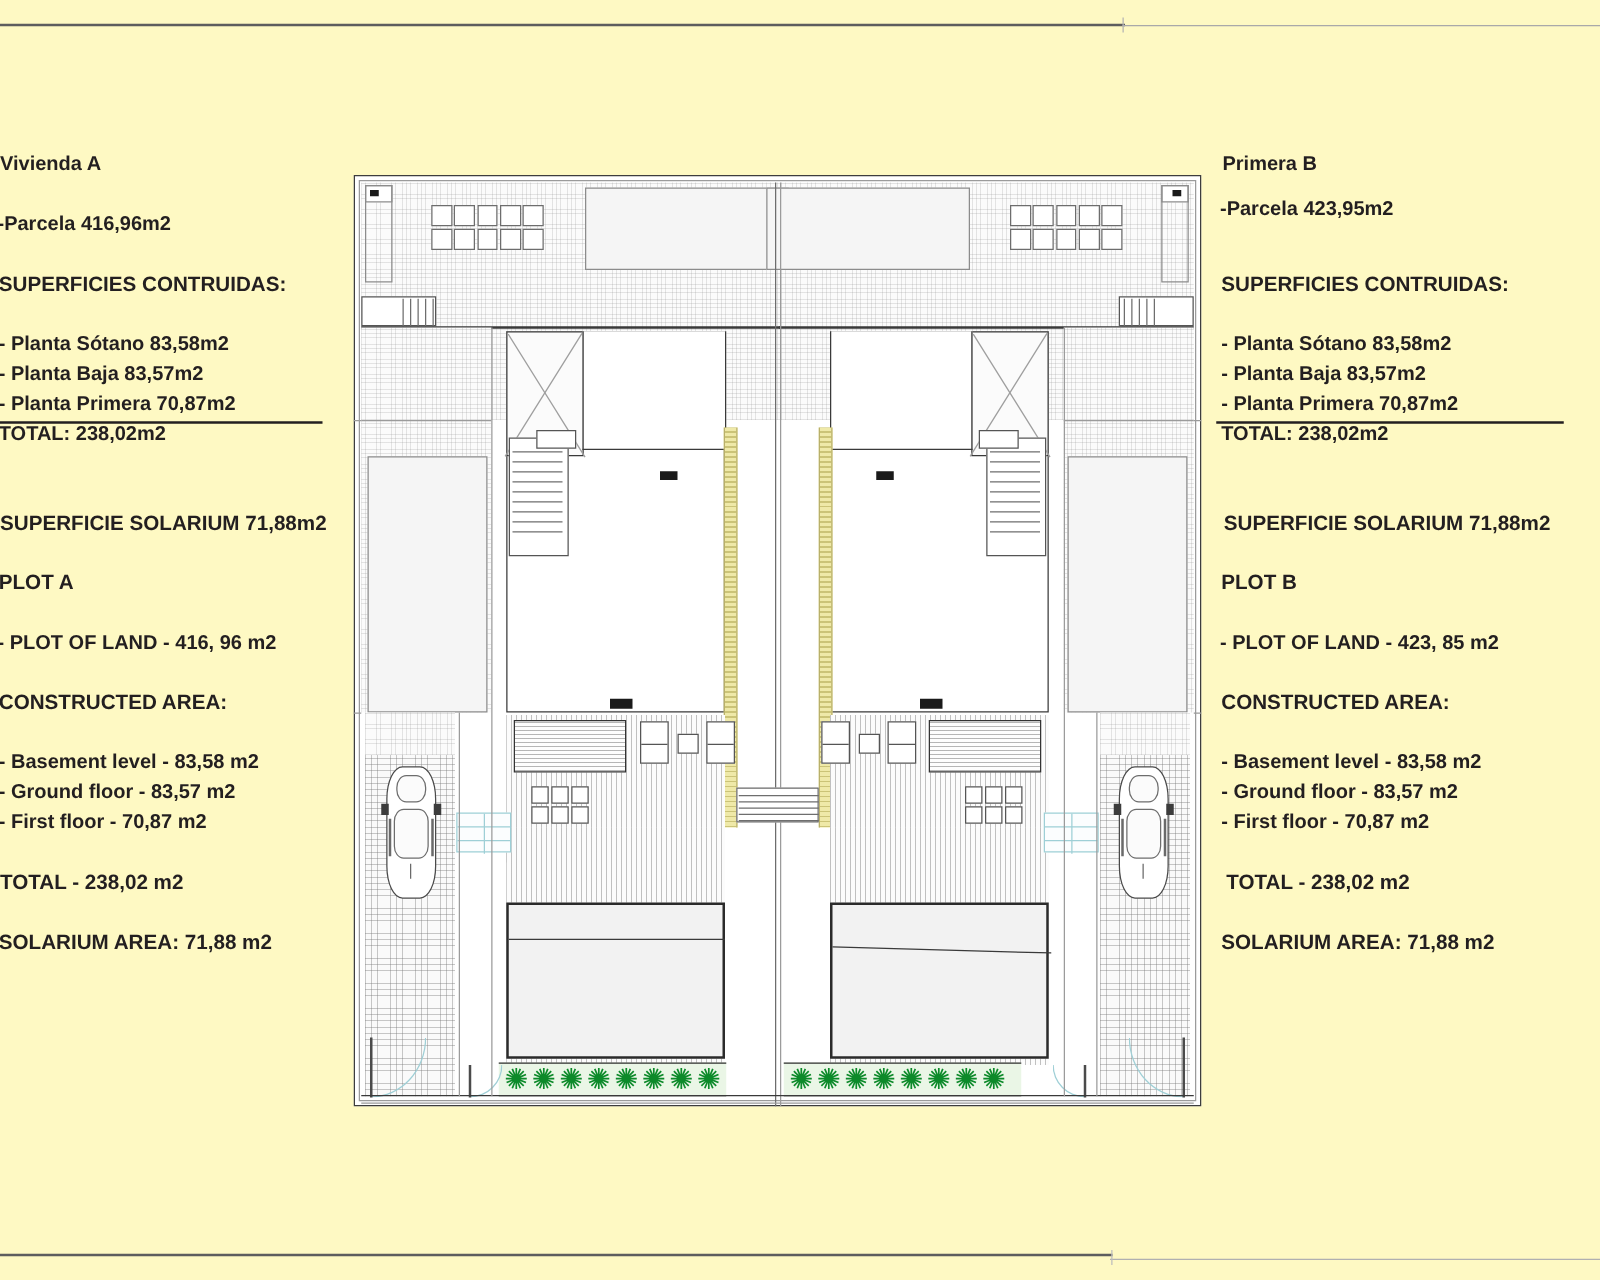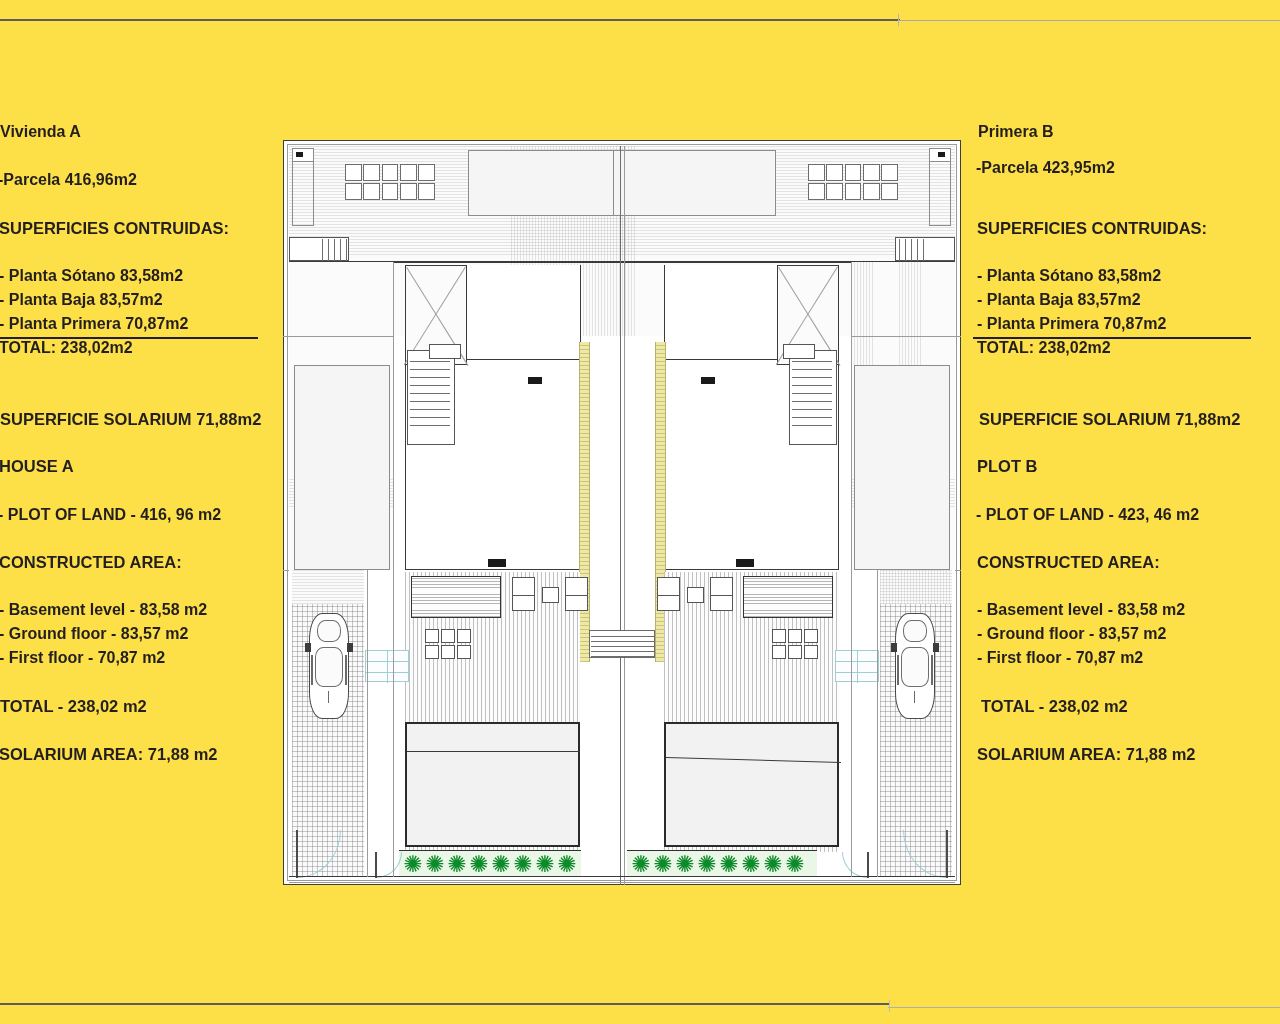--- a/index.html
+++ b/index.html
@@ -5,21 +5,21 @@
   html, body {
     margin: 0; padding: 0;
     width: 1280px; height: 1024px;
     background: #ffffff;
     font-family: "Liberation Sans", sans-serif;
     overflow: hidden;
   }
   #page {
     position: relative;
     width: 1280px; height: 1024px;
-    background: #fde047;
+    background: #fef9c3;
   }
 
   
   .rule {
     position: absolute;
     background: #9a9a9a;
   }
   .rule-top-thick {
     left: 0; top: 19px; width: 900px; height: 2px;
     background: #5d5d5d;
@@ -186,42 +186,42 @@
   <div class="textblock tb-left">
     <div class="t-line sz16" style="left:22px; top:0px;">Vivienda A</div>
     <div class="t-line sz16" style="left:20px; top:48px;">-Parcela 416,96m2</div>
     <div class="t-line sz17" style="left:21px; top:96px;">SUPERFICIES CONTRUIDAS:</div>
     <div class="t-line sz16" style="left:21px; top:144px;">- Planta Sótano 83,58m2</div>
     <div class="t-line sz16" style="left:21px; top:168px;">- Planta Baja 83,57m2</div>
     <div class="t-line sz16" style="left:21px; top:192px;">- Planta Primera 70,87m2</div>
     <div class="underline-rule" style="left:0px; top:213px; width:280px;"></div>
     <div class="t-line sz16" style="left:21px; top:216px;">TOTAL: 238,02m2</div>
     <div class="t-line sz17" style="left:22px; top:287px;">SUPERFICIE SOLARIUM 71,88m2</div>
-    <div class="t-line sz17" style="left:21px; top:334px;">HOUSE A</div>
+    <div class="t-line sz17" style="left:21px; top:334px;">PLOT A</div>
     <div class="t-line sz16" style="left:20px; top:383px;">- PLOT OF LAND - 416, 96 m2</div>
     <div class="t-line sz17" style="left:21px; top:430px;">CONSTRUCTED AREA:</div>
     <div class="t-line sz16" style="left:21px; top:478px;">- Basement level - 83,58 m2</div>
     <div class="t-line sz16" style="left:21px; top:502px;">- Ground floor - 83,57 m2</div>
     <div class="t-line sz16" style="left:21px; top:526px;">- First floor - 70,87 m2</div>
     <div class="t-line sz17" style="left:22px; top:574px;">TOTAL - 238,02 m2</div>
     <div class="t-line sz17" style="left:21px; top:622px;">SOLARIUM AREA: 71,88 m2</div>
   </div>
 
   <div class="textblock tb-right">
     <div class="t-line sz16" style="left:10px; top:0px;">Primera B</div>
     <div class="t-line sz16" style="left:8px;  top:36px;">-Parcela 423,95m2</div>
     <div class="t-line sz17" style="left:9px;  top:96px;">SUPERFICIES CONTRUIDAS:</div>
     <div class="t-line sz16" style="left:9px;  top:144px;">- Planta Sótano 83,58m2</div>
     <div class="t-line sz16" style="left:9px;  top:168px;">- Planta Baja 83,57m2</div>
     <div class="t-line sz16" style="left:9px;  top:192px;">- Planta Primera 70,87m2</div>
     <div class="underline-rule" style="left:5px; top:213px; width:278px;"></div>
     <div class="t-line sz16" style="left:9px;  top:216px;">TOTAL: 238,02m2</div>
     <div class="t-line sz17" style="left:11px; top:287px;">SUPERFICIE SOLARIUM 71,88m2</div>
     <div class="t-line sz17" style="left:9px;  top:334px;">PLOT B</div>
-    <div class="t-line sz16" style="left:8px;  top:383px;">- PLOT OF LAND - 423, 46 m2</div>
+    <div class="t-line sz16" style="left:8px;  top:383px;">- PLOT OF LAND - 423, 85 m2</div>
     <div class="t-line sz17" style="left:9px;  top:430px;">CONSTRUCTED AREA:</div>
     <div class="t-line sz16" style="left:9px;  top:478px;">- Basement level - 83,58 m2</div>
     <div class="t-line sz16" style="left:9px;  top:502px;">- Ground floor - 83,57 m2</div>
     <div class="t-line sz16" style="left:9px;  top:526px;">- First floor - 70,87 m2</div>
     <div class="t-line sz17" style="left:13px; top:574px;">TOTAL - 238,02 m2</div>
     <div class="t-line sz17" style="left:9px;  top:622px;">SOLARIUM AREA: 71,88 m2</div>
   </div>
 
   <div id="plan">
 

